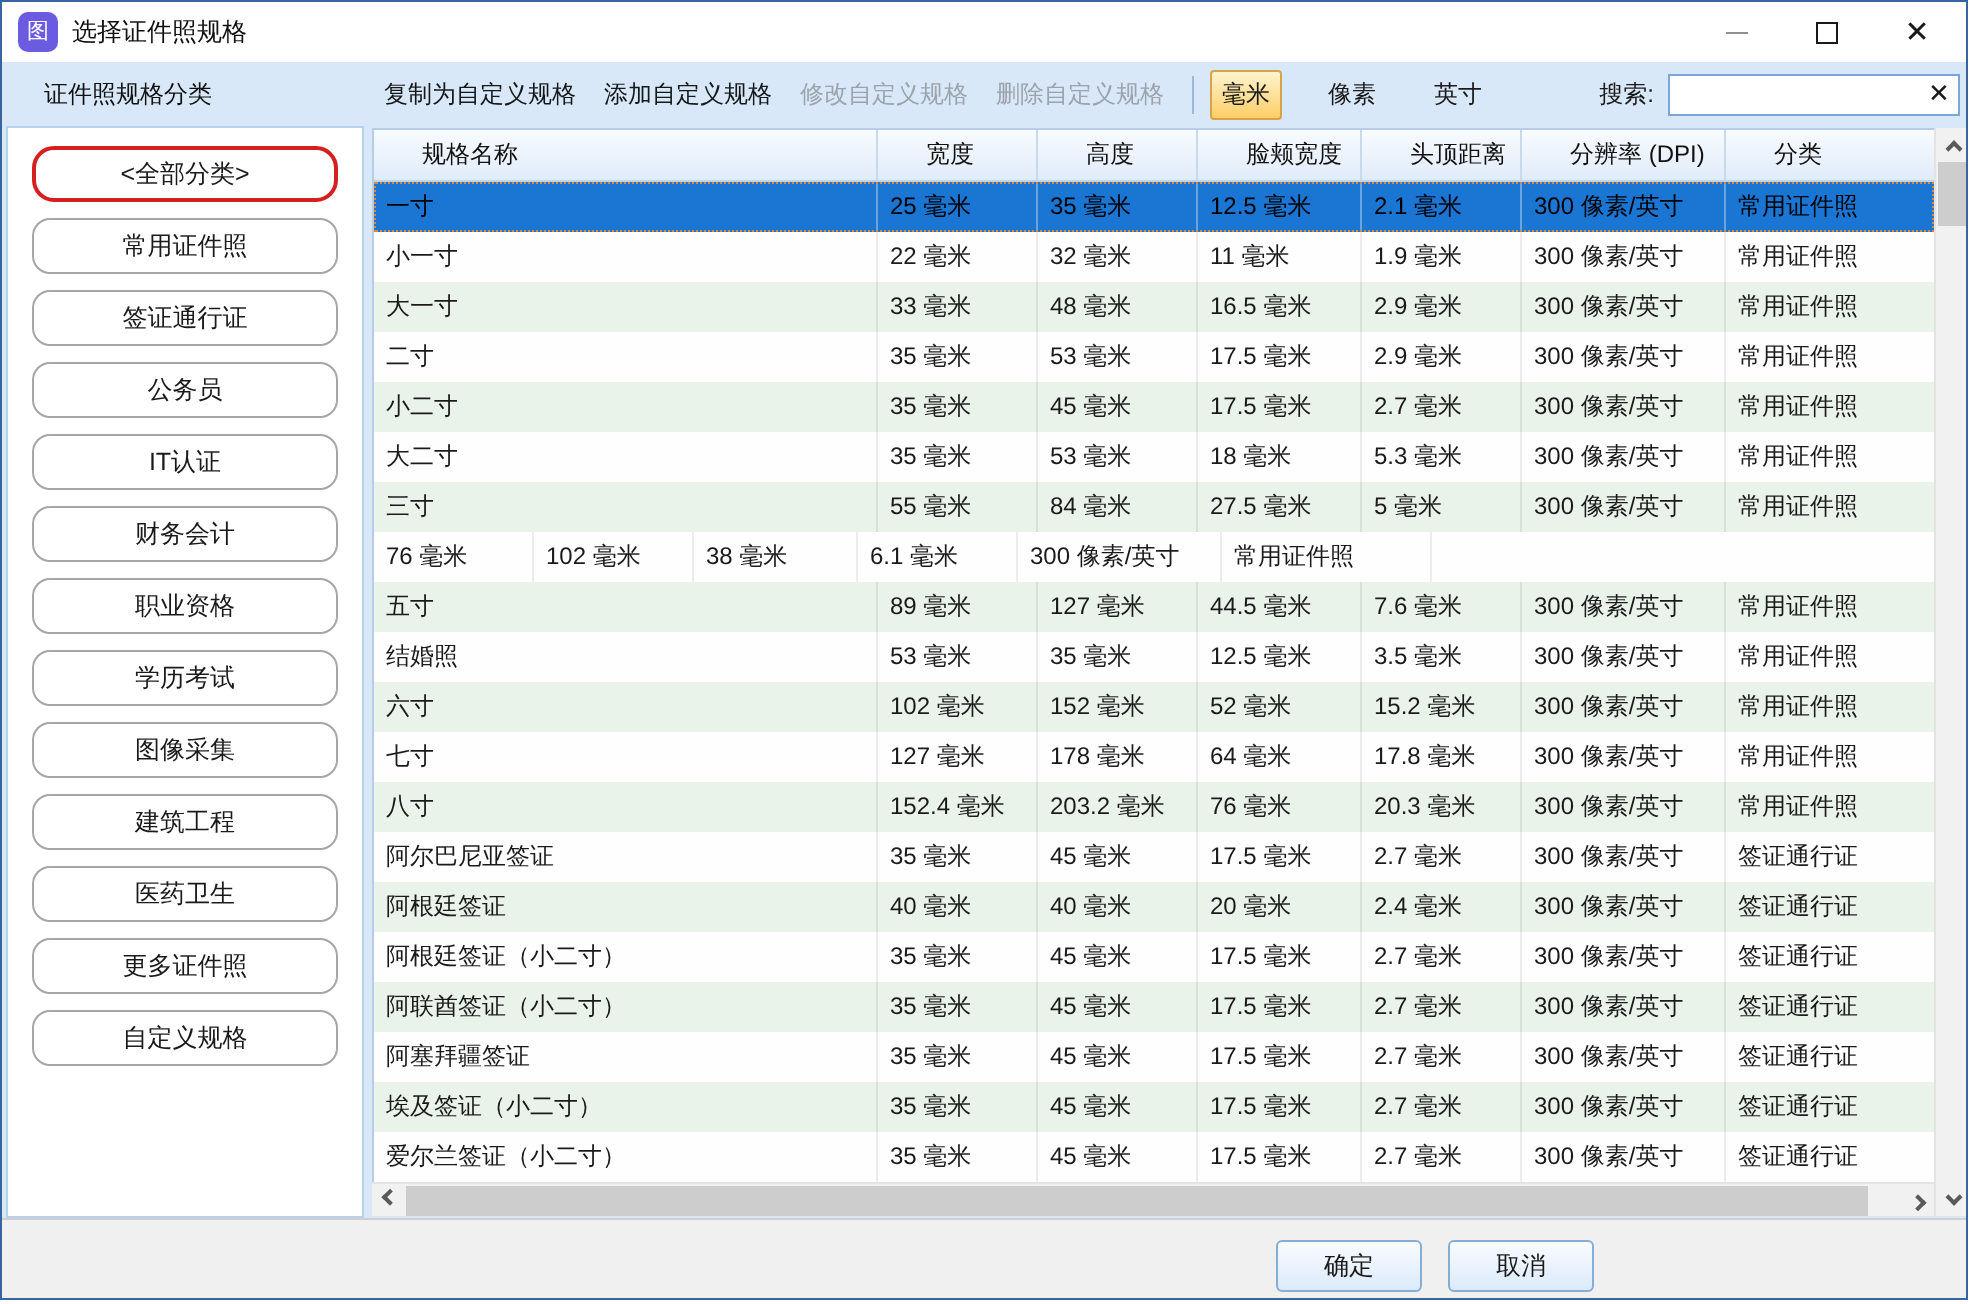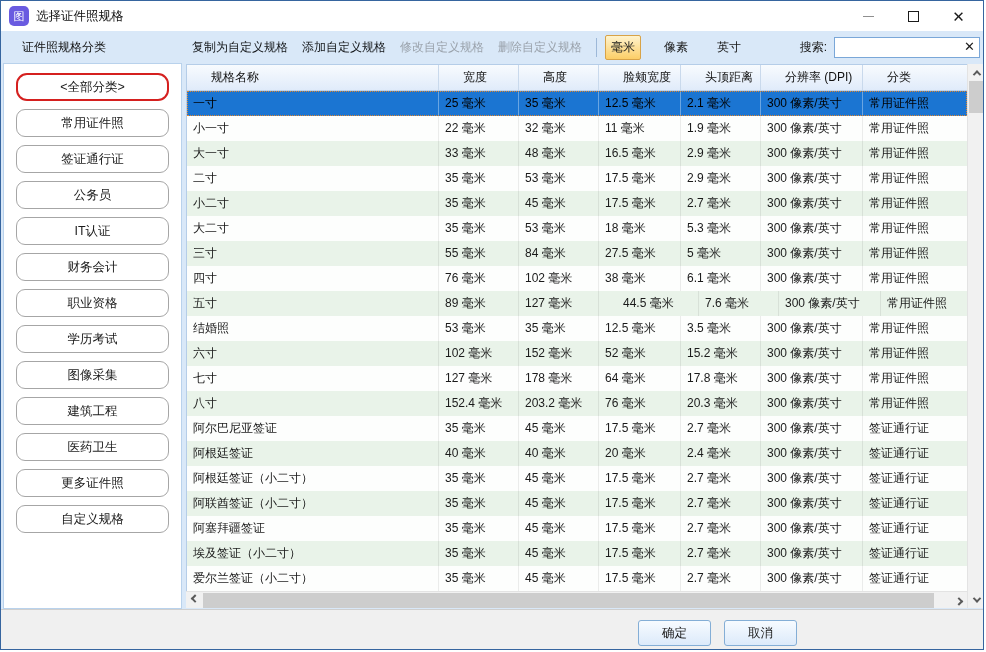--- a/index.html
+++ b/index.html
@@ -255,33 +255,32 @@
         <div class="tr green">
           <div class="td" style="width: 252px;">三寸</div>
           <div class="td" style="width: 80px;">55 毫米</div>
           <div class="td" style="width: 80px;">84 毫米</div>
           <div class="td" style="width: 82px;">27.5 毫米</div>
           <div class="td" style="width: 80px;">5 毫米</div>
           <div class="td" style="width: 102px;">300 像素/英寸</div>
           <div class="td" style="width: 105px;">常用证件照</div>
         </div>
         <div class="tr white">
-          <div class="td" style="width: 252px;">四寸</div>
           <div class="td" style="width: 80px;">76 毫米</div>
           <div class="td" style="width: 80px;">102 毫米</div>
           <div class="td" style="width: 82px;">38 毫米</div>
           <div class="td" style="width: 80px;">6.1 毫米</div>
           <div class="td" style="width: 102px;">300 像素/英寸</div>
           <div class="td" style="width: 105px;">常用证件照</div>
         </div>
         <div class="tr green">
           <div class="td" style="width: 252px;">五寸</div>
           <div class="td" style="width: 80px;">89 毫米</div>
           <div class="td" style="width: 80px;">127 毫米</div>
-          <div class="td" style="width: 82px; margin-left: 18px;">44.5 毫米</div>
+          <div class="td" style="width: 82px;">44.5 毫米</div>
           <div class="td" style="width: 80px;">7.6 毫米</div>
           <div class="td" style="width: 102px;">300 像素/英寸</div>
           <div class="td" style="width: 105px;">常用证件照</div>
         </div>
         <div class="tr white">
           <div class="td" style="width: 252px;">结婚照</div>
           <div class="td" style="width: 80px;">53 毫米</div>
           <div class="td" style="width: 80px;">35 毫米</div>
           <div class="td" style="width: 82px;">12.5 毫米</div>
           <div class="td" style="width: 80px;">3.5 毫米</div>

